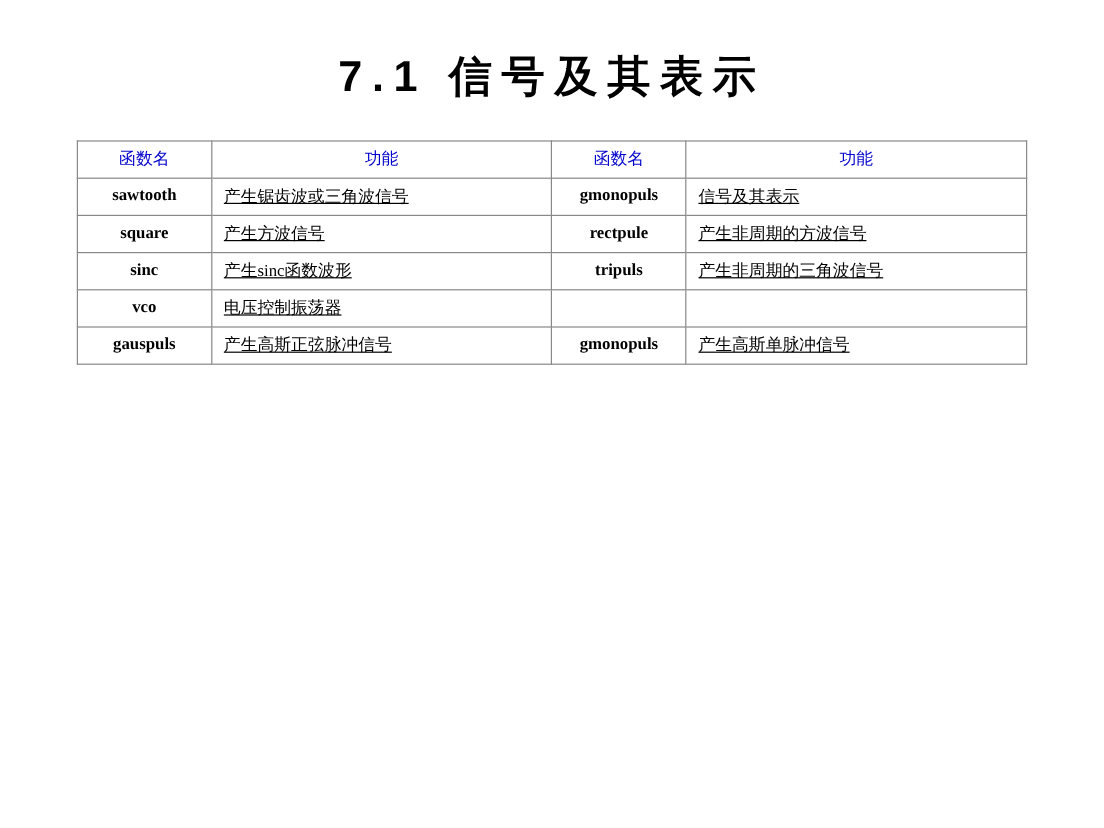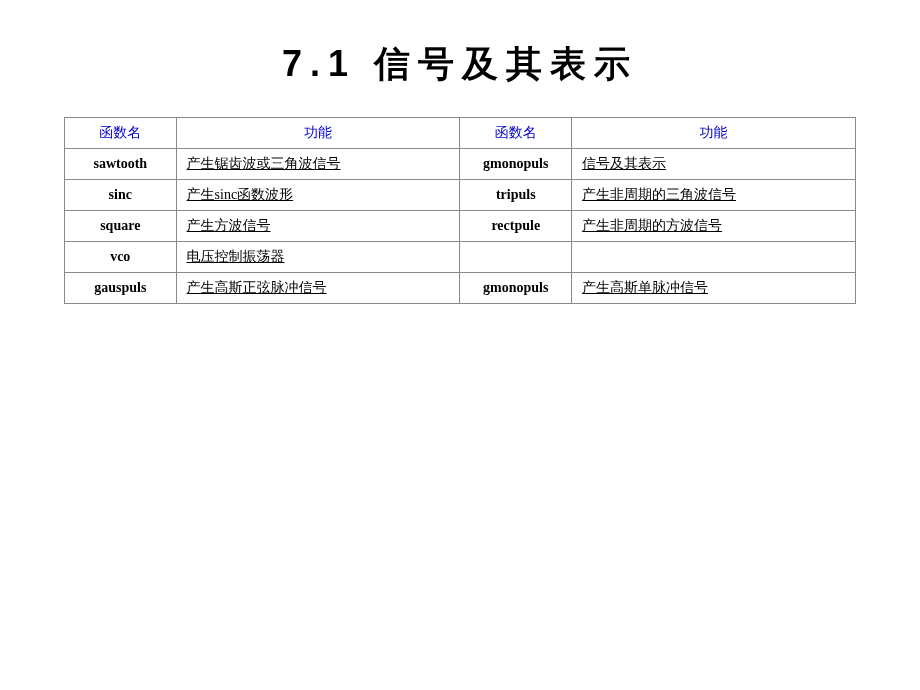--- a/index.html
+++ b/index.html
@@ -97,30 +97,30 @@
       </tr>
     </thead>
     <tbody id="table-body">
     <tr>
           <td>sawtooth</td>
           <td>产生锯齿波或三角波信号</td>
           <td>gmonopuls</td>
           <td>信号及其表示</td>
         </tr>
         <tr>
+          <td>square</td>
+          <td>产生方波信号</td>
+          <td>rectpule</td>
+          <td>产生非周期的方波信号</td>
+        </tr>
+        <tr>
           <td>sinc</td>
           <td>产生sinc函数波形</td>
           <td>tripuls</td>
           <td>产生非周期的三角波信号</td>
-        </tr>
-        <tr>
-          <td>square</td>
-          <td>产生方波信号</td>
-          <td>rectpule</td>
-          <td>产生非周期的方波信号</td>
         </tr>
         <tr>
           <td>vco</td>
           <td>电压控制振荡器</td>
           <td></td>
           <td></td>
         </tr>
         <tr>
           <td>gauspuls</td>
           <td>产生高斯正弦脉冲信号</td>

